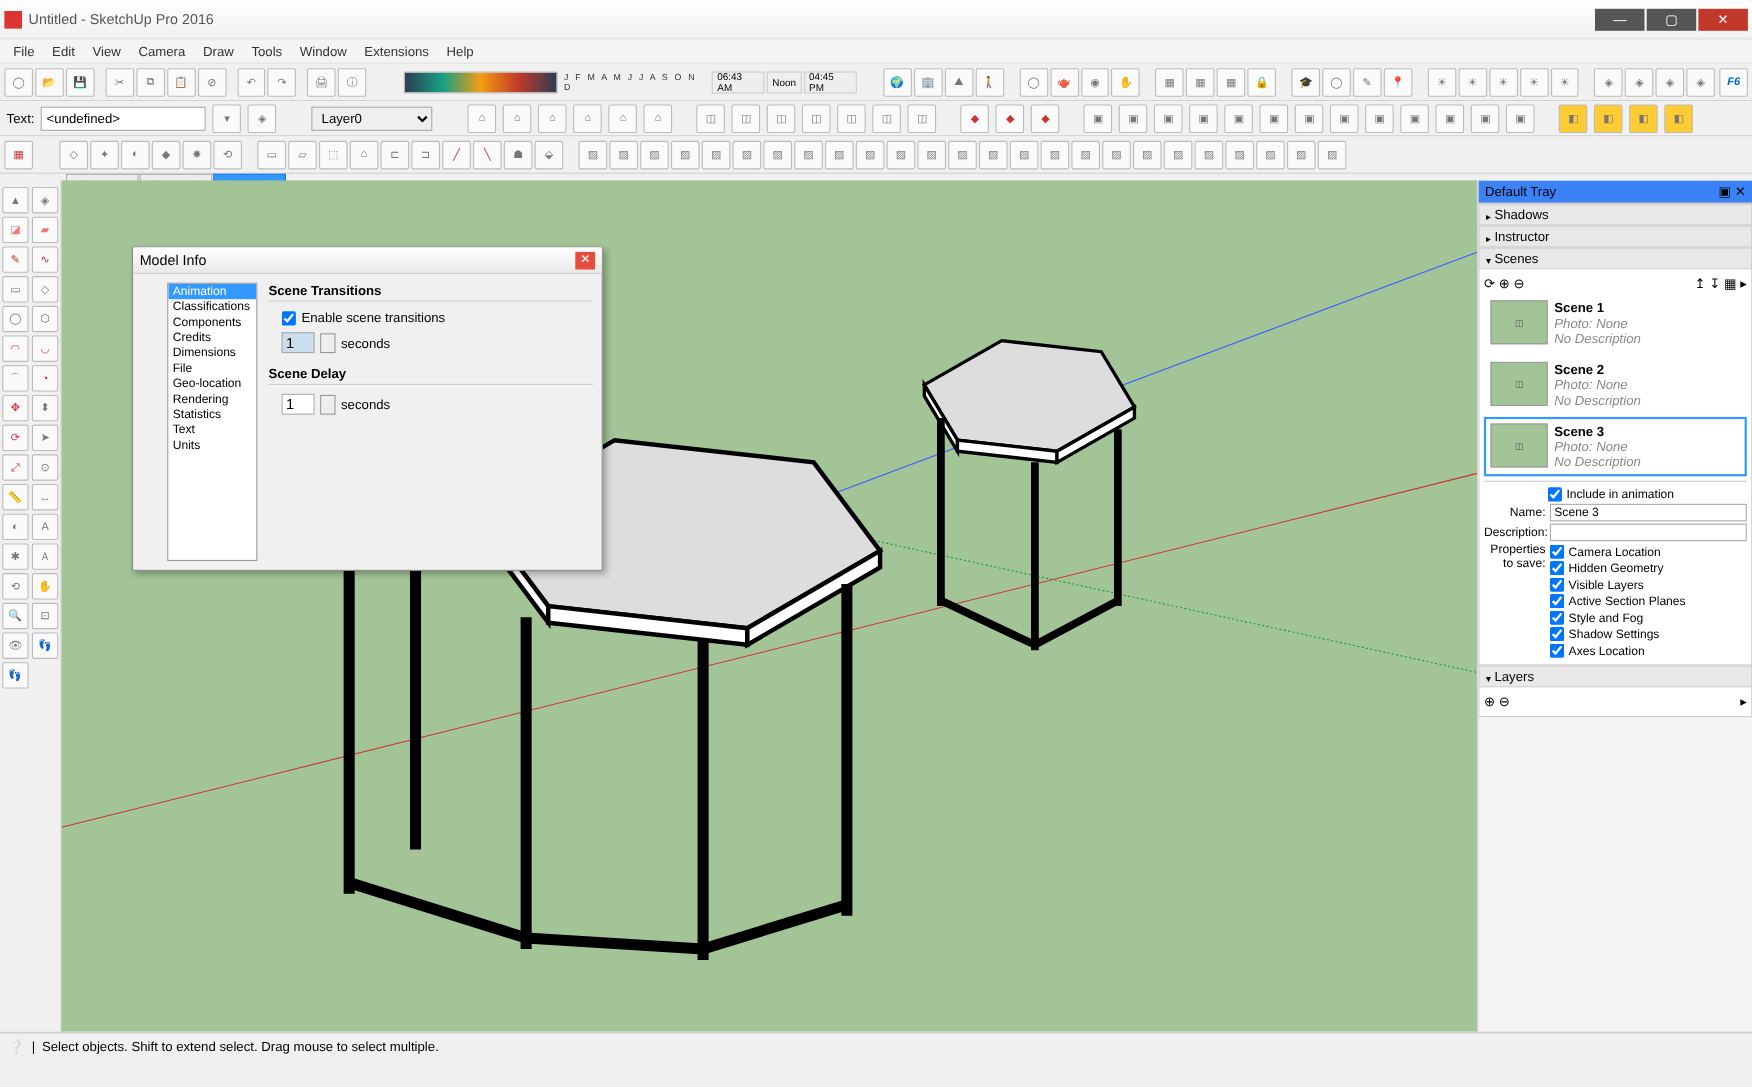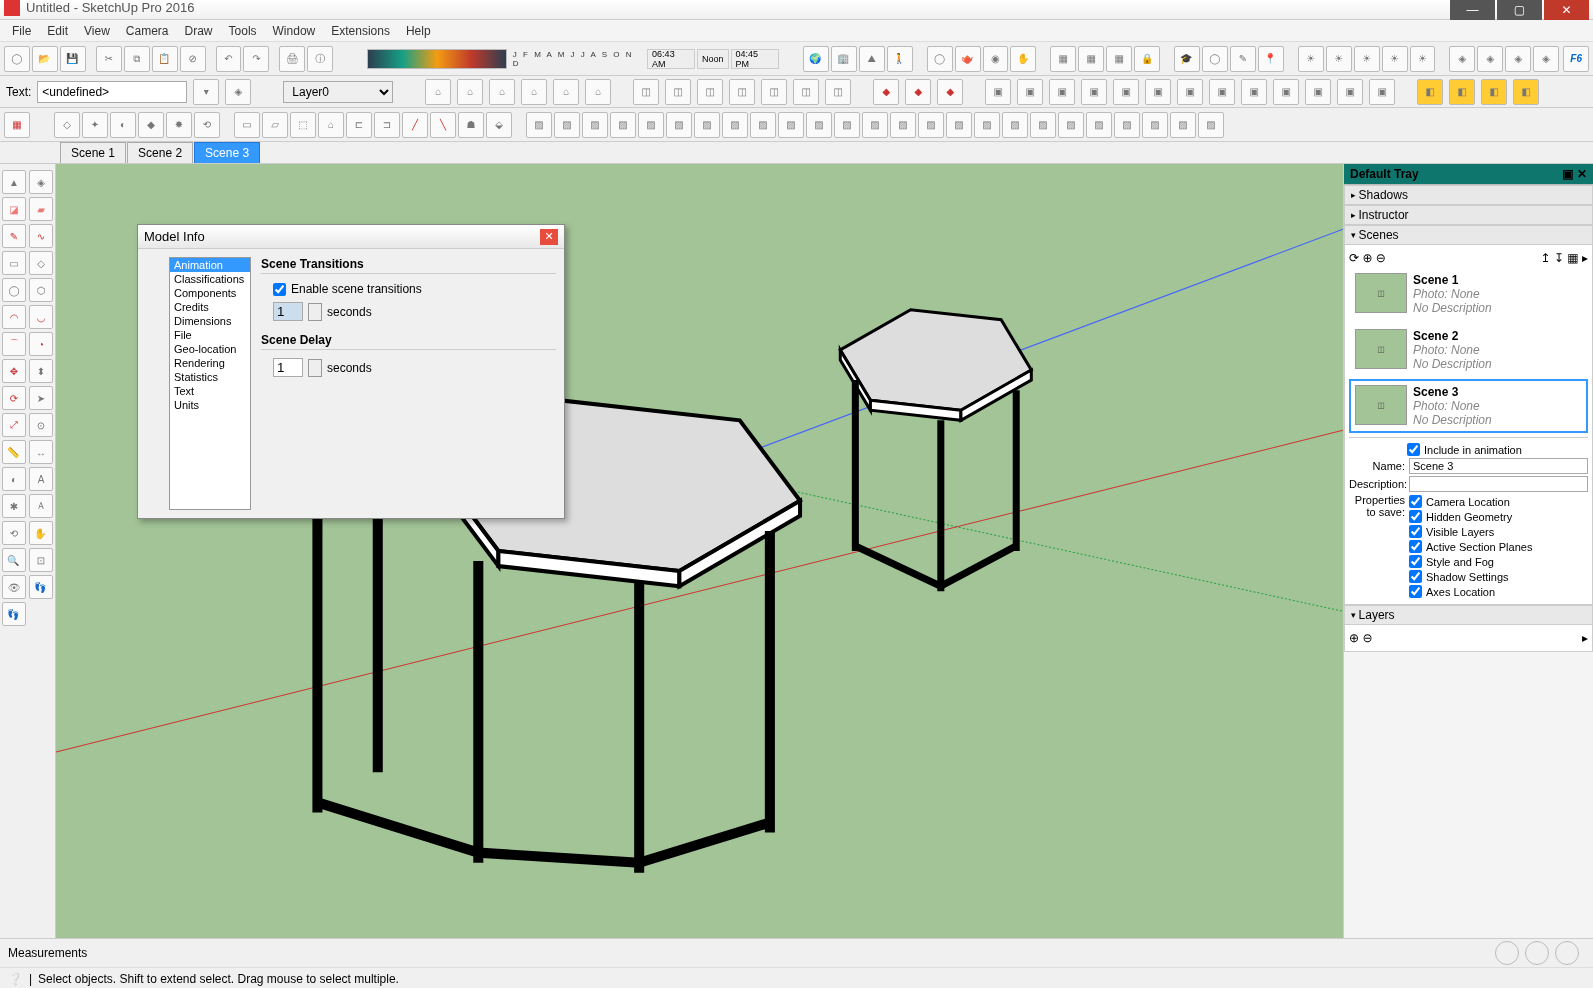--- a/index.html
+++ b/index.html
@@ -1,19 +1,19 @@
 <!DOCTYPE html>
 <html><head>
 <meta charset="utf-8">
 <style>
 * { box-sizing: border-box; margin: 0; padding: 0; font-family: "Segoe UI", Tahoma, sans-serif; }
 body { background: #fff; width: 1593px; height: 988px; overflow: hidden; position: relative; }
 
 
-.titlebar { height: 20px; background: linear-gradient(#fff,#f0f0f0); display: flex; padding: 0 4px; border-bottom: 1px solid #ccc; }
+.titlebar { height: 36px; background: linear-gradient(#fff,#f0f0f0); display: flex; align-items: center; padding: 0 4px; border-bottom: 1px solid #ccc; }
 .titlebar .icon { width: 16px; height: 16px; background: #d33; margin-right: 6px; }
 .titlebar .title { color: #555; font-size: 13px; flex: 1; }
 .titlebar .winbtns { display: flex; }
 .titlebar .winbtn { width: 45px; height: 20px; background: #555; color: #fff; margin-left: 2px; display: flex; align-items: center; justify-content: center; font-size: 12px; cursor: pointer; }
 .titlebar .winbtn.close { background: #c0392b; }
 
 
 .menubar { height: 22px; background: #f4f4f4; display: flex; align-items: center; padding: 0 4px; font-size: 12px; color: #333; border-bottom: 1px solid #ddd; }
 .menubar span { padding: 2px 8px; cursor: pointer; }
 
@@ -34,42 +34,42 @@
 
 .lefttools { position: absolute; left: 0; top: 164px; width: 56px; bottom: 50px; background: #f0f0f0; border-right: 1px solid #ccc; padding: 6px 2px; display: flex; flex-wrap: wrap; gap: 3px; align-content: flex-start; }
 .lefttools .tbicon { width: 24px; height: 24px; }
 
 
 .viewport { position: absolute; left: 56px; top: 164px; right: 250px; bottom: 50px; background: #a3c497; overflow: hidden; }
 .viewport svg { width: 100%; height: 100%; }
 
 
 .tray { position: absolute; right: 0; top: 164px; width: 250px; bottom: 50px; background: #f4f4f4; border-left: 1px solid #ccc; font-size: 12px; display: flex; flex-direction: column; overflow: hidden; }
-.trayhdr { background: #0f766e; padding: 3px 6px; font-weight: 700; border-bottom: 1px solid #bbb; display: flex; justify-content: space-between; }
-.panelhdr { background: #e8e8e8; padding: 2px 6px; border: 1px solid #ccc; cursor: pointer; display: flex; align-items: center; }
+.trayhdr { background: #3b82f6; padding: 3px 6px; font-weight: 400; border-bottom: 1px solid #bbb; display: flex; justify-content: space-between; }
+.panelhdr { background: #e8e8e8; padding: 2px 6px; border: 1px solid #ccc; cursor: pointer; display: flex; align-items: flex-end; }
 .panelhdr::before { content: "▸ "; font-size: 9px; margin-right: 3px; }
 .panelhdr.open::before { content: "▾ "; }
 .panelbody { background: #fff; border: 1px solid #ccc; border-top: none; padding: 4px; }
 .scenerow { display: flex; padding: 4px; border: 2px solid transparent; gap: 6px; cursor: pointer; margin-bottom: 2px; }
 .scenerow.selected { border-color: #3399ff; }
 .scenethumb { width: 52px; height: 40px; background: #a3c497; border: 1px solid #999; display: flex; align-items: center; justify-content: center; font-size: 8px; color: #555; }
 .sceneinfo b { display: block; font-weight: 600; }
 .sceneinfo span { color: #888; font-style: italic; }
 .proprow { display: flex; align-items: center; gap: 4px; padding: 1px 0; }
 .proprow label { font-size: 11px; }
 .proprow input[type=text] { flex: 1; border: 1px solid #aaa; padding: 1px 3px; font-size: 11px; }
 
 
 .statusbar { position: absolute; bottom: 0; left: 0; right: 0; height: 50px; background: #f0f0f0; border-top: 1px solid #ccc; font-size: 12px; }
 .statusbar .row1 { height: 28px; display: flex; align-items: center; padding: 0 8px; }
 .statusbar .row2 { height: 22px; display: flex; align-items: center; padding: 0 8px; border-top: 1px solid #ddd; gap: 6px; }
 .statusbar .sb-icon { width: 24px; height: 24px; border: 1px solid #bbb; border-radius: 50%; margin-right: 6px; }
 
 
-.dialog { position: absolute; left: 137px; top: 224px; width: 428px; height: 295px; background: #f0f0f0; border: 1px solid #888; box-shadow: 3px 3px 6px rgba(0,0,0,0.3); display: flex; flex-direction: column; }
+.dialog { position: absolute; left: 120px; top: 224px; width: 428px; height: 295px; background: #f0f0f0; border: 1px solid #888; box-shadow: 3px 3px 6px rgba(0,0,0,0.3); display: flex; flex-direction: column; }
 .dlgtitle { height: 24px; background: linear-gradient(#fff,#e8e8e8); border-bottom: 1px solid #ccc; display: flex; align-items: center; padding: 0 6px; font-size: 13px; }
 .dlgtitle .x { margin-left: auto; width: 18px; height: 16px; background: #e74c3c; color: #fff; text-align: center; font-size: 11px; cursor: pointer; line-height: 15px; }
 .dlgbody { flex: 1; display: flex; padding: 8px; gap: 10px; margin-left: 23px; }
 .dlglist { width: 82px; background: #fff; border: 1px solid #999; font-size: 11px; overflow: auto; }
 .dlglist div { padding: 1px 4px; cursor: pointer; }
 .dlglist div.sel { background: #3399ff; color: #fff; }
 .dlgcontent { flex: 1; font-size: 12px; }
 .dlgcontent h4 { font-size: 12px; font-weight: 700; border-bottom: 1px solid #ccc; margin-bottom: 8px; padding-bottom: 2px; }
 .dlgcontent .ckrow { display: flex; align-items: center; gap: 5px; margin: 6px 0 6px 12px; }
 .dlgcontent .numrow { display: flex; align-items: center; gap: 5px; margin: 4px 0 12px 12px; }
@@ -419,27 +419,20 @@
   </div>
   <div class="panelhdr open">
       <span>Layers</span>
     </div>
   <div class="panelbody layersbody">
     <div style="padding:2px 0"><span>⊕</span> <span>⊖</span> <span style="float:right">▸</span></div>
   </div>
 </div>
 
 <div class="statusbar">
-  <div class="row1">
-    <span>Measurements</span>
-    <div style="flex:1"></div>
-    <div class="sb-icon"></div>
-    <div class="sb-icon"></div>
-    <div class="sb-icon"></div>
-  </div>
   <div class="row2">
     <span>❔</span>
     <span>|</span>
     <span>Select objects. Shift to extend select. Drag mouse to select multiple.</span>
   </div>
 </div>
 
 <div class="dialog">
   <div class="dlgtitle">
     <span>Model Info</span>

